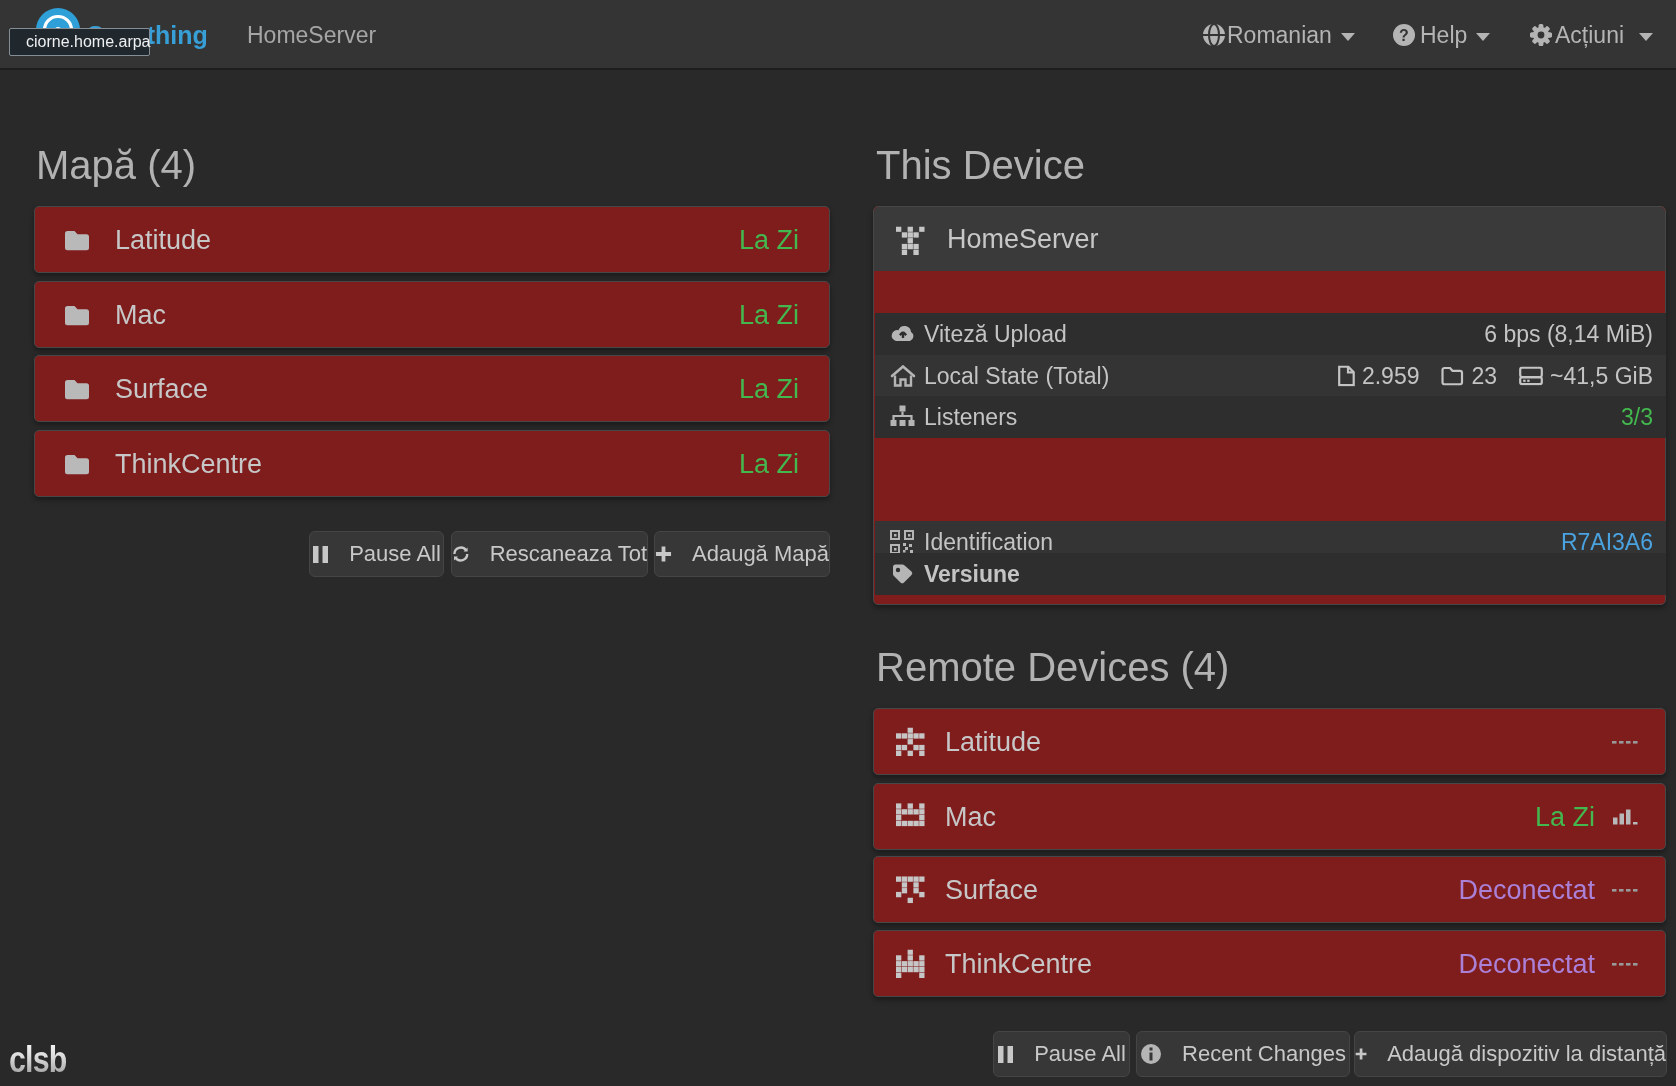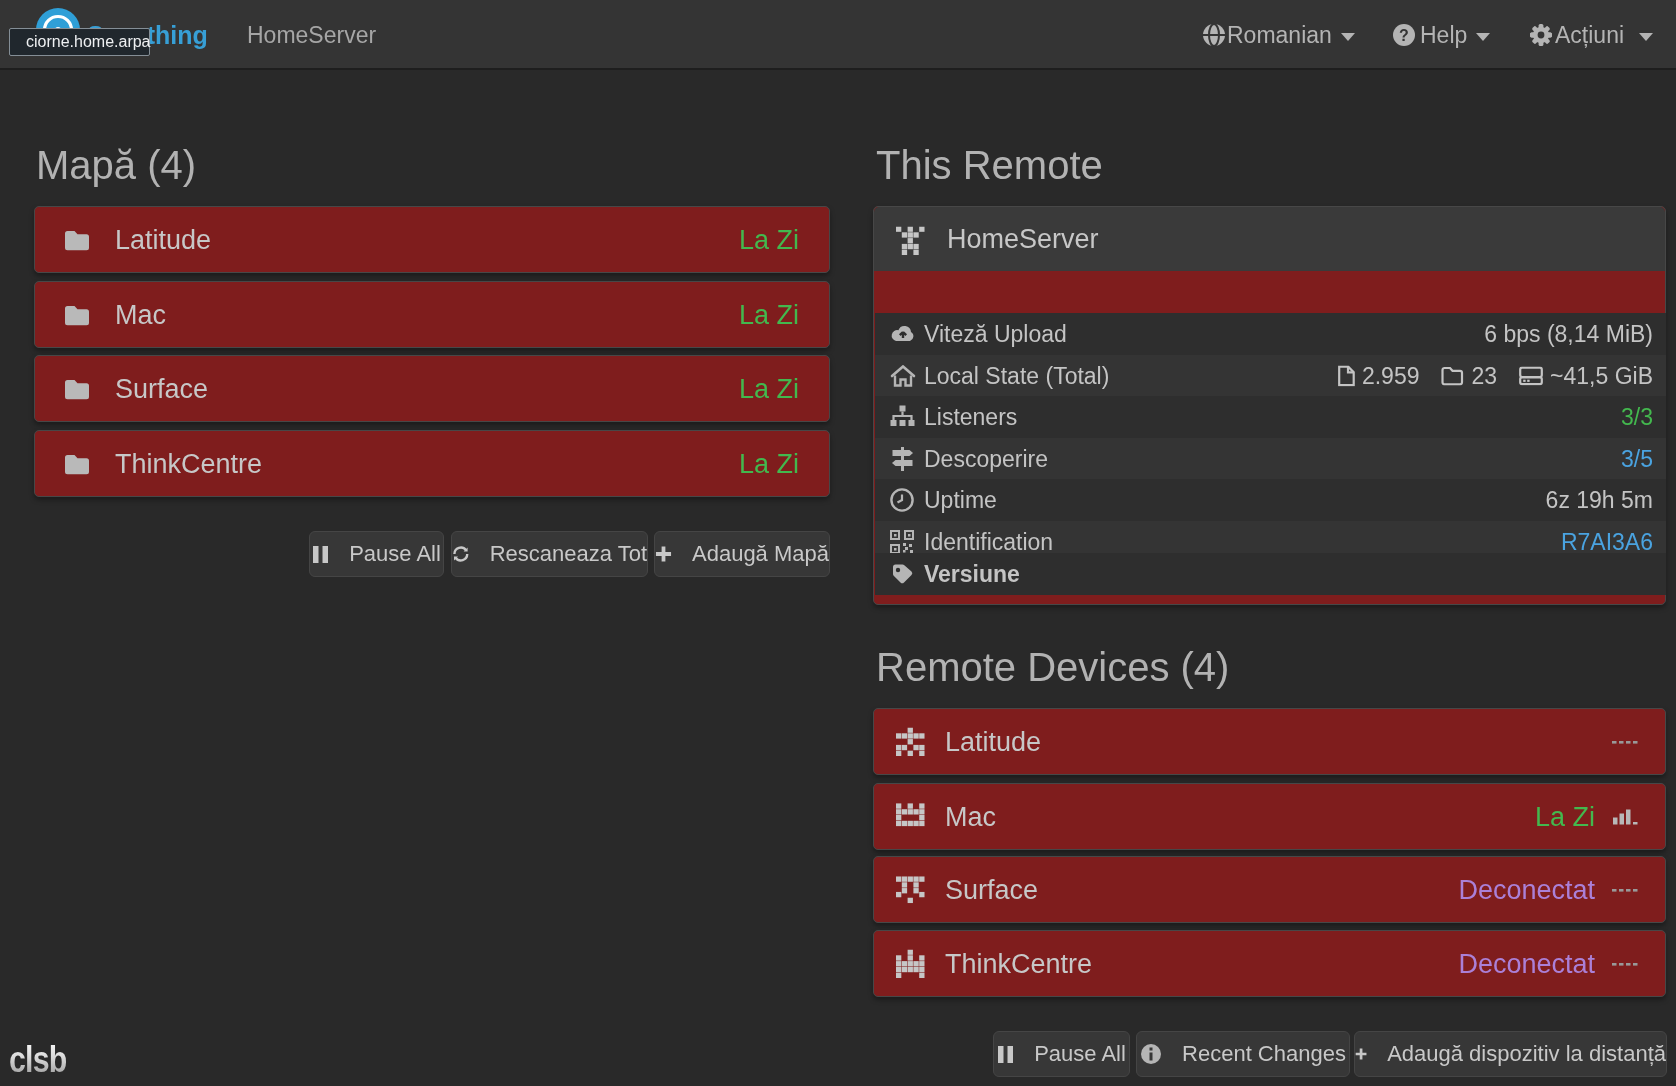--- a/index.html
+++ b/index.html
@@ -115,21 +115,21 @@
     </svg>
   <span>Rescaneaza Tot</span>
 </div>
 <div class="btn" style="left:654px; top:531px; width:176px;justify-content:space-between;">
   <svg width="18" height="18" viewBox="0 0 18 18">
       <path d="M7 1 h4 v6 h6 v4 h-6 v6 h-4 v-6 h-6 v-4 h6 z" fill="#c8c8c8"></path>
     </svg>
   <span>Adaugă Mapă</span>
 </div>
 
-<h2 class="sect" style="left:876px; top:143px;">This Remote</h2>
+<h2 class="sect" style="left:876px; top:143px;">This Device</h2>
 
 <div class="panel" style="left:873px; top:206px; width:793px; height:399px;">
 
   <div class="abs" style="left:0; top:0; width:791px; height:64px; background:#3a3a3a; border-radius:5px 5px 0 0;">
     <svg class="ricon" style="left:22px; margin-top:2px;" width="29" height="29" viewBox="0 0 30 30">
       <g fill="#c6c6c6">
         <rect x="0" y="0" width="5.5" height="5.5"></rect>
           <rect x="12" y="0" width="5.5" height="5.5"></rect>
           <rect x="24" y="0" width="5.5" height="5.5"></rect>
         <rect x="6" y="6" width="5.5" height="5.5"></rect>
@@ -187,37 +187,20 @@
           <rect x="9.5" y="0.5" width="6" height="6"></rect>
           <rect x="0.5" y="15" width="6" height="6"></rect>
           <rect x="9.5" y="15" width="6" height="6"></rect>
           <rect x="18.5" y="15" width="6" height="6"></rect>
         </g>
         <path d="M12.5 6.5 V11 M3.5 15 V11 H21.5 V15" stroke="#b5b5b5" stroke-width="2.2" fill="none"></path>
       </svg>
     <div class="lbl">Listeners</div>
       <div class="val green">3/3</div>
   </div>
-  <div class="trow" style="top:231px; height:41px; background:#343434;">
-    <svg class="ricon" width="25" height="25" viewBox="0 0 25 25">
-        <rect x="11" y="0.5" width="3" height="24" fill="#b5b5b5"></rect>
-        <path d="M2.5 3.5 h17 l3.5 3 -3.5 3 h-17 z" fill="#b5b5b5"></path>
-        <path d="M22.5 13.5 h-17 l-3.5 3 3.5 3 h17 z" fill="#b5b5b5"></path>
-      </svg>
-    <div class="lbl">Descoperire</div>
-      <div class="val blue">3/5</div>
-  </div>
-  <div class="trow" style="top:272px; height:42px; background:#2e2e2e;">
-    <svg class="ricon" width="24" height="24" viewBox="0 0 24 24">
-        <circle cx="12" cy="12" r="10.6" fill="none" stroke="#b5b5b5" stroke-width="2.4"></circle>
-        <path d="M12 6.5 V12 L7.5 14.5" stroke="#b5b5b5" stroke-width="2.2" fill="none"></path>
-      </svg>
-    <div class="lbl">Uptime</div>
-      <div class="val">6z 19h 5m</div>
-  </div>
   <div class="trow" style="top:314px; height:41px; background:#343434;">
     <svg class="ricon" width="24" height="24" viewBox="0 0 24 24">
         <g fill="none" stroke="#b5b5b5" stroke-width="2">
           <rect x="1" y="1" width="8" height="8"></rect>
           <rect x="15" y="1" width="8" height="8"></rect>
           <rect x="1" y="15" width="8" height="8"></rect>
         </g>
         <g fill="#b5b5b5">
           <rect x="4" y="4" width="2.5" height="2.5"></rect>
           <rect x="18" y="4" width="2.5" height="2.5"></rect>

